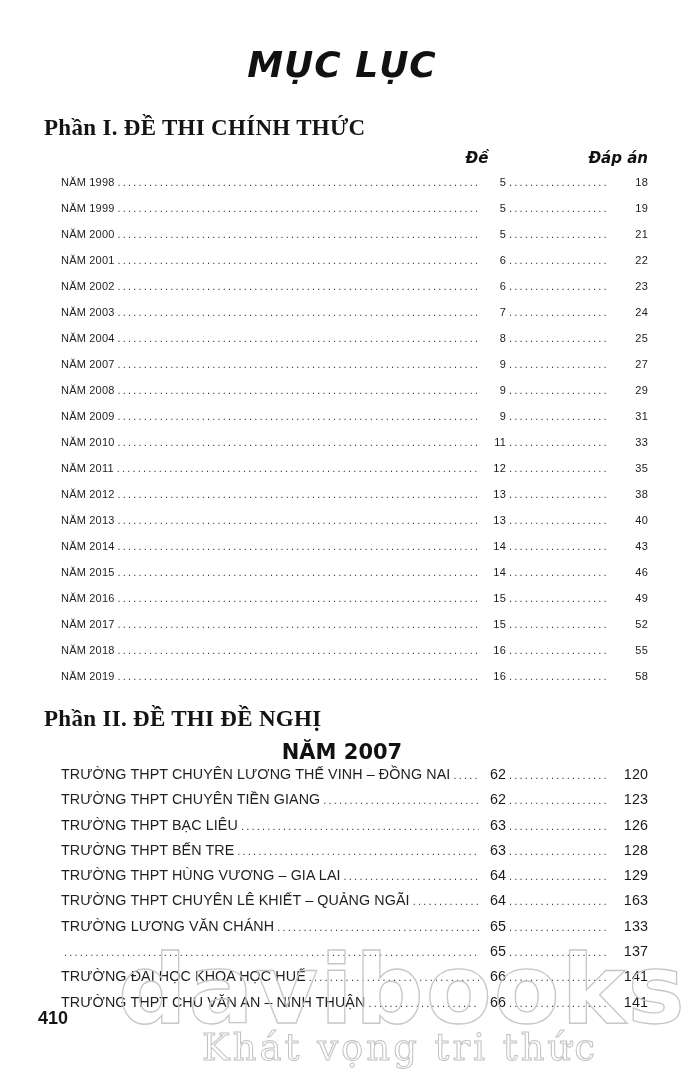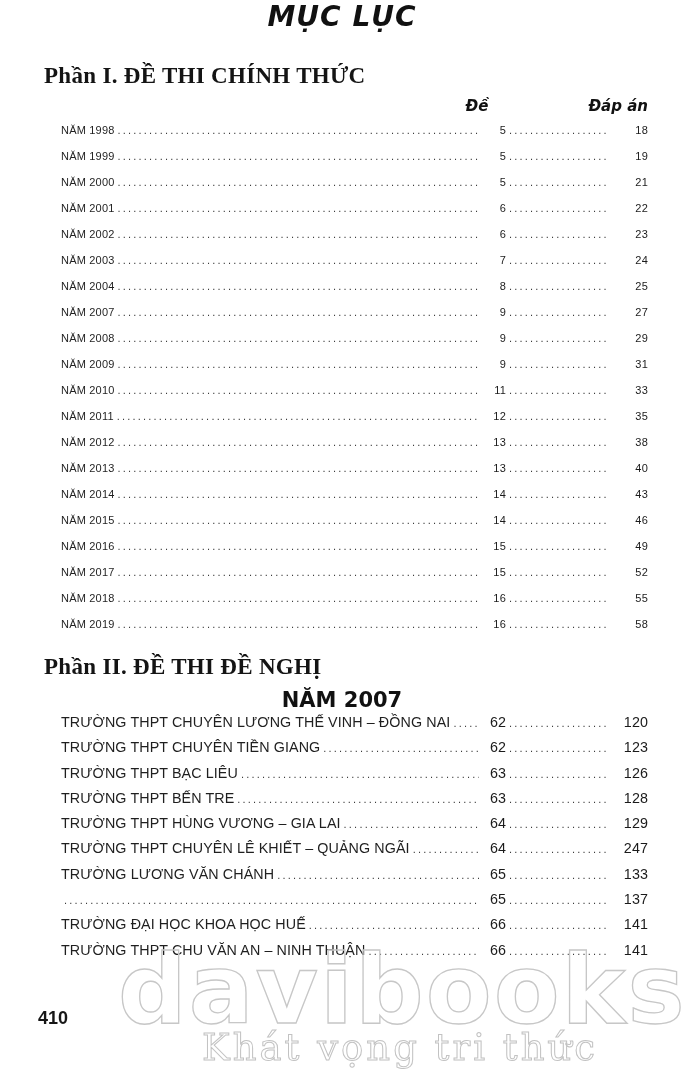--- a/index.html
+++ b/index.html
@@ -4,21 +4,21 @@
 <style>
   html,body { margin:0; padding:0; background:#e9e9e9; }
   .page {
     position:relative; width:700px; height:1081px; margin:0 auto;
     background:#ffffff; overflow:hidden; box-sizing:border-box;
     font-family:"Liberation Sans", sans-serif; color:#1b1b1b;
   }
   .content { padding:0 52px 0 36px; }
 
   .title {
-    text-align:center; font-size:28px; font-weight:800;
+    text-align:center; padding-top:44px; font-size:36px; font-weight:800;
     font-style:italic; letter-spacing:1px; color:#111;
     font-family:"DejaVu Sans", sans-serif;
   }
 
   .part-heading {
     font-family:"Liberation Serif", serif; font-size:23px; font-weight:bold;
     color:#141414; letter-spacing:0.3px; margin:8px;
   }
   .part1-heading { margin-top:30px; }
   .part2-heading { margin-top:10px; }
@@ -297,21 +297,21 @@
           <span class="de">64</span>
           <span class="dots mid"></span>
           <span class="ans">129</span>
         </div>
 
         <div class="row">
           <span class="lbl">TRƯỜNG THPT CHUYÊN LÊ KHIẾT – QUẢNG NGÃI</span>
           <span class="dots fill"></span>
           <span class="de">64</span>
           <span class="dots mid"></span>
-          <span class="ans">247</span>
+          <span class="ans">163</span>
         </div>
 
         <div class="row">
           <span class="lbl">TRƯỜNG LƯƠNG VĂN CHÁNH</span>
           <span class="dots fill"></span>
           <span class="de">65</span>
           <span class="dots mid"></span>
           <span class="ans">133</span>
         </div>
 

